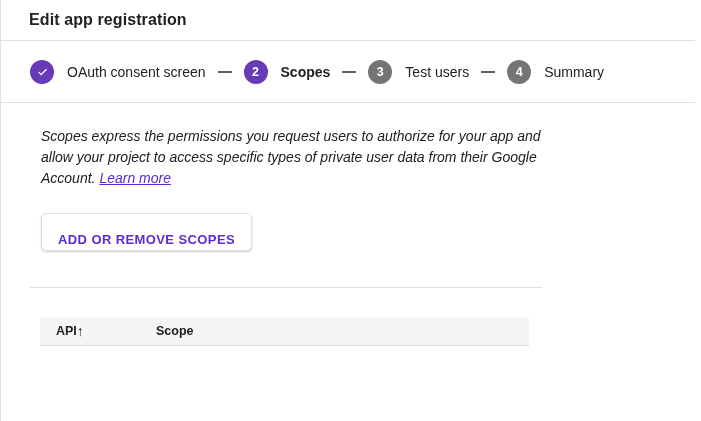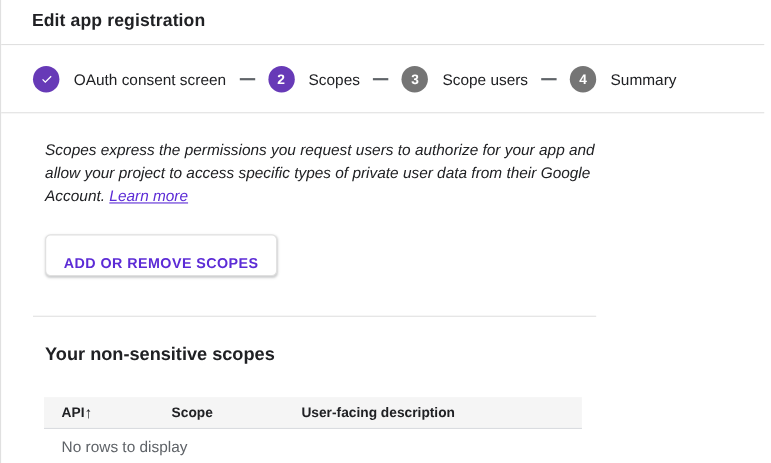--- a/index.html
+++ b/index.html
@@ -53,21 +53,21 @@
     font-size: 12.5px;
     font-weight: 600;
     display: flex;
     align-items: center;
     justify-content: center;
     flex: none;
   }
   .step-circle.done, .step-circle.active { background: #673ab7; }
   .step-circle.upcoming { background: #757575; }
   .step-label { font-size: 14px; color: #202124; white-space: nowrap; }
-  .step-label.active { font-weight: 400; }
+  .step-label.active { font-weight: 700; }
   .step-dash {
     width: 14px;
     height: 2px;
     background: #5f6368;
     flex: none;
   }
   .check-icon svg { display: block; }
   
   .description {
     margin: 23px 0 0 40px;
@@ -169,51 +169,46 @@
 
     <div class="step">
       <div class="step-circle active">2</div>
       <div class="step-label active">Scopes</div>
     </div>
 
     <div class="step-dash"></div>
 
     <div class="step">
       <div class="step-circle upcoming">3</div>
-      <div class="step-label">Scope users</div>
+      <div class="step-label">Test users</div>
     </div>
 
     <div class="step-dash"></div>
 
     <div class="step">
       <div class="step-circle upcoming">4</div>
       <div class="step-label">Summary</div>
     </div>
 
   </div>
 
   <div class="description"><span>Scopes express the permissions you request users to authorize for your app and allow your project to access specific types of private user data from their Google Account.</span>
     <a class="learn-more">Learn more</a>
   </div>
 
   <button class="add-scopes-btn">ADD OR REMOVE SCOPES</button>
 
   <div class="section-divider"></div>
 
-  <div class="section-title">Your non-sensitive scopes</div>
 
   <div class="scopes-table">
     <div class="table-head">
       <div class="th">
         <span>API</span>
         <span class="sort-arrow">↑</span>
       </div>
       <div class="th">
         <span>Scope</span>
       </div>
-      <div class="th">
-        <span>User-facing description</span>
-      </div>
-    </div>
-    <div class="empty-row">No rows to display</div>
+    </div>
   </div>
 
 </div>
 
 </body></html>

